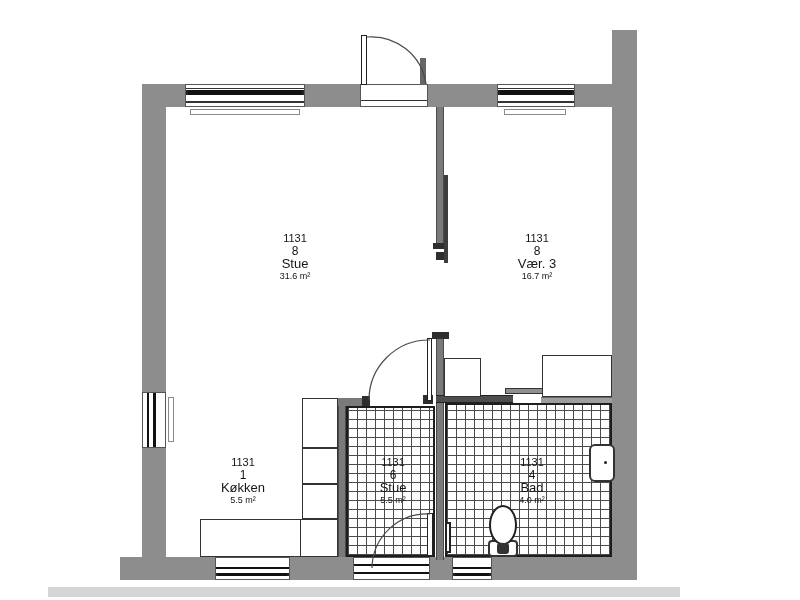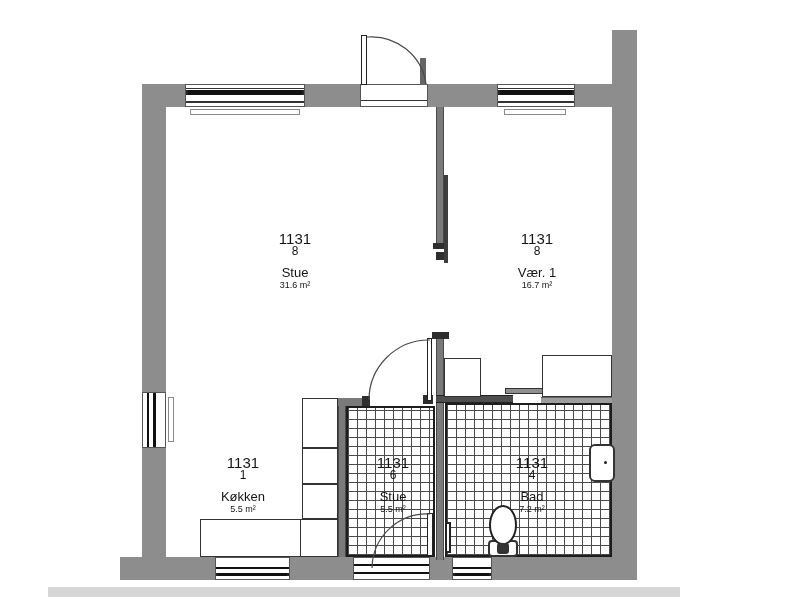--- a/index.html
+++ b/index.html
@@ -20,23 +20,23 @@
     background-image:
       repeating-linear-gradient(0deg,#4a4a4a 0 1px,transparent 1px 9px),
       repeating-linear-gradient(90deg,#4a4a4a 0 1px,transparent 1px 9px);
     border:2px solid #1d1d1d;box-sizing:border-box;}
   
   .furn{position:absolute;background:#fff;border:1px solid #333;box-sizing:border-box;}
   .leaf{position:absolute;background:#fff;border:1px solid #222;box-sizing:border-box;}
   .radiator{position:absolute;background:#fff;border:1px solid #8a8a8a;box-sizing:border-box;}
   
   .room-label{position:absolute;text-align:center;color:#151515;}
-  .l-unit{font-size:15px;line-height:13px;text-align:center;}
+  .l-unit{font-size:11px;line-height:13px;text-align:center;}
   .l-num{font-size:12px;line-height:12px;}
-  .l-name{font-size:13px;line-height:14px;margin-top:9px;}
+  .l-name{font-size:13px;line-height:14px;}
   .l-area{font-size:9px;line-height:10px;}
   svg{position:absolute;left:0;top:0;pointer-events:none;}
 </style>
 </head>
 <body>
 
 <div id="canvas">
 
   <div class="abs" style="left:48px;top:587px;width:632px;height:10px;background:#d6d6d6;"></div>
 
@@ -132,21 +132,21 @@
   <div class="room-label" style="left:245px;top:232px;width:100px;">
     <div class="l-unit">1131</div>
     <div class="l-num">8</div>
     <div class="l-name">Stue</div>
     <div class="l-area">31.6 m²</div>
   </div>
 
   <div class="room-label" style="left:487px;top:232px;width:100px;">
     <div class="l-unit">1131</div>
     <div class="l-num">8</div>
-    <div class="l-name">Vær. 1</div>
+    <div class="l-name">Vær. 3</div>
     <div class="l-area">16.7 m²</div>
   </div>
 
   <div class="room-label" style="left:193px;top:456px;width:100px;">
     <div class="l-unit">1131</div>
     <div class="l-num">1</div>
     <div class="l-name">Køkken</div>
     <div class="l-area">5.5 m²</div>
   </div>
 
@@ -154,16 +154,16 @@
     <div class="l-unit">1131</div>
     <div class="l-num">6</div>
     <div class="l-name">Stue</div>
     <div class="l-area">5.5 m²</div>
   </div>
 
   <div class="room-label" style="left:487px;top:456px;width:90px;">
     <div class="l-unit">1131</div>
     <div class="l-num">4</div>
     <div class="l-name">Bad</div>
-    <div class="l-area">7.2 m²</div>
+    <div class="l-area">4.0 m²</div>
   </div>
 
 </div>
 
 </body></html>

